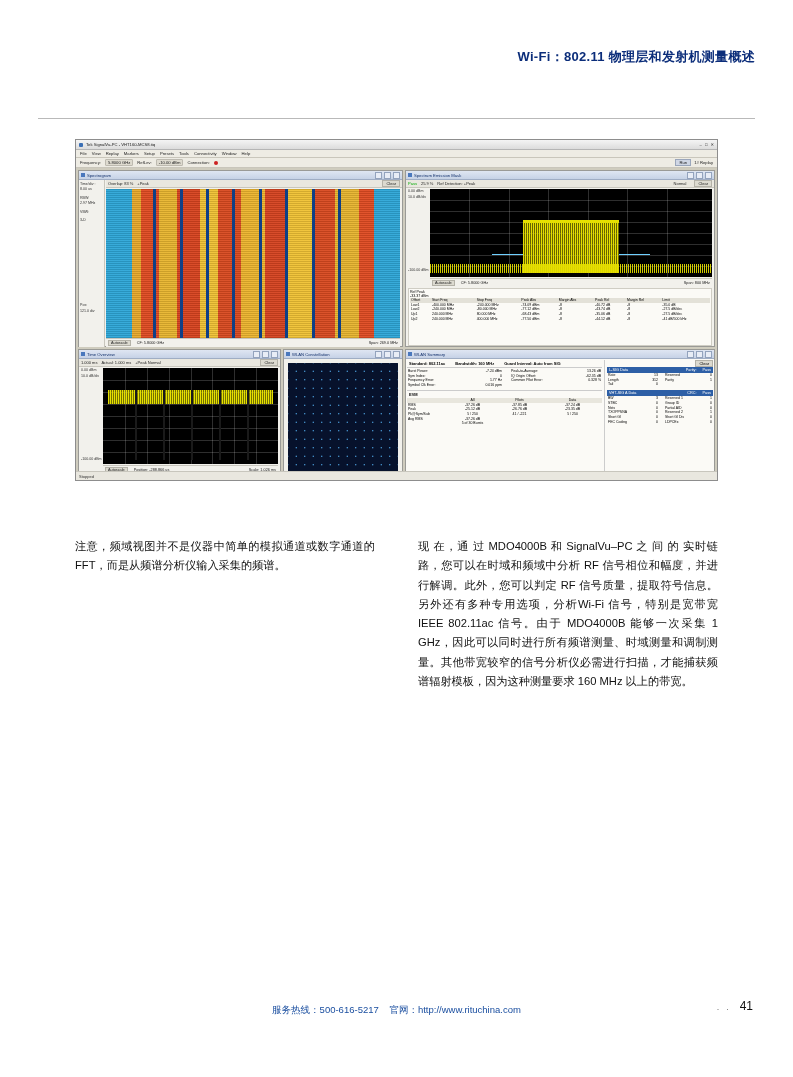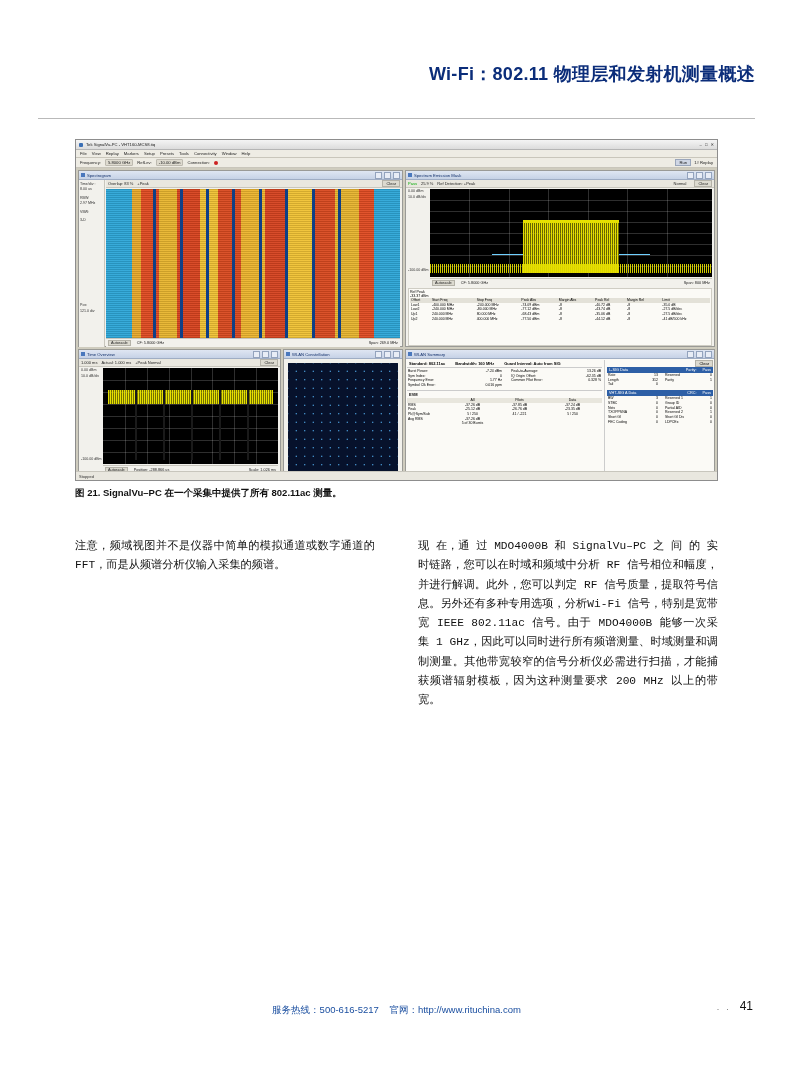--- a/index.html
+++ b/index.html
@@ -7,26 +7,26 @@
     width:793px;height:1077px;
     background:#ffffff;
     font-family:"Liberation Sans", sans-serif;
     position:relative;
     overflow:hidden;
   }
   .page{position:absolute;left:0;top:0;width:793px;height:1077px;}
 
   
   .hdr{
-    position:absolute;left:0;top:62px;width:793px;
+    position:absolute;left:0;top:48px;width:793px;
     text-align:right;
     padding-right:38px;
     box-sizing:border-box;
     color:#0b2d7a;
-    font-size:18px;
+    font-size:13px;
     font-weight:bold;
     letter-spacing:.3px;
   }
   .hdr-rule{
     position:absolute;left:38px;top:118px;width:717px;height:1px;background:#b9b9b9;
   }
 
   
   .fig{
     position:absolute;left:75px;top:139px;width:643px;height:342px;
@@ -103,21 +103,20 @@
   .cap{
     position:absolute;left:75px;top:487px;width:650px;
     font-size:9.5px;color:#111;font-weight:bold;
   }
 
   
   .col{
     position:absolute;top:537px;width:300px;
     font-size:11.2px;line-height:1.72;color:#111;
     text-align:justify;
-    font-family:Liberation Mono, monospace;
   }
   .col p{margin:0 0 11px 0;}
   .colL{left:75px;}
   .colR{left:418px;}
 
   
   .foot{
     position:absolute;left:0;top:1004px;width:793px;text-align:center;
     font-size:9.5px;color:#1b4fa0;
   }
@@ -595,27 +594,26 @@
         </div>
       </div>
 
     </div>
 
     <div style="position:absolute;left:0;bottom:0;width:100%;height:8px;background:#e9e7df;border-top:1px solid #c8c6bd;font-size:4px;color:#333;display:flex;align-items:center;padding:0 3px;">
       <span>Stopped</span>
     </div>
   </div>
 
-  <div class="cap">图 21. SignalVu–PC 在一个采集中提供了所有 802.11ac 测量。</div>
 
   <div class="col colL">
     <p>注意，频域视图并不是仪器中简单的模拟通道或数字通道的 FFT，而是从频谱分析仪输入采集的频谱。</p>
   </div>
   <div class="col colR">
-    <p>现 在，通 过 MDO4000B 和 SignalVu–PC 之 间 的 实时链路，您可以在时域和频域中分析 RF 信号相位和幅度，并进行解调。此外，您可以判定 RF 信号质量，提取符号信息。另外还有多种专用选项，分析Wi-Fi 信号，特别是宽带宽 IEEE 802.11ac 信号。由于 MDO4000B 能够一次采集 1 GHz，因此可以同时进行所有频谱测量、时域测量和调制测量。其他带宽较窄的信号分析仪必需进行扫描，才能捕获频谱辐射模板，因为这种测量要求 200 MHz 以上的带宽。</p>
+    <p>现 在，通 过 MDO4000B 和 SignalVu–PC 之 间 的 实时链路，您可以在时域和频域中分析 RF 信号相位和幅度，并进行解调。此外，您可以判定 RF 信号质量，提取符号信息。另外还有多种专用选项，分析Wi-Fi 信号，特别是宽带宽 IEEE 802.11ac 信号。由于 MDO4000B 能够一次采集 1 GHz，因此可以同时进行所有频谱测量、时域测量和调制测量。其他带宽较窄的信号分析仪必需进行扫描，才能捕获频谱辐射模板，因为这种测量要求 160 MHz 以上的带宽。</p>
   </div>
 
   <div class="foot">
     <span>服务热线：500-616-5217</span>
     <span style="margin-left:8px">官网：</span><a href="#">http://www.rituchina.com</a>
   </div>
   <div class="pgdots">· ·</div>
   <div class="pgno">41</div>
 
 </div>

